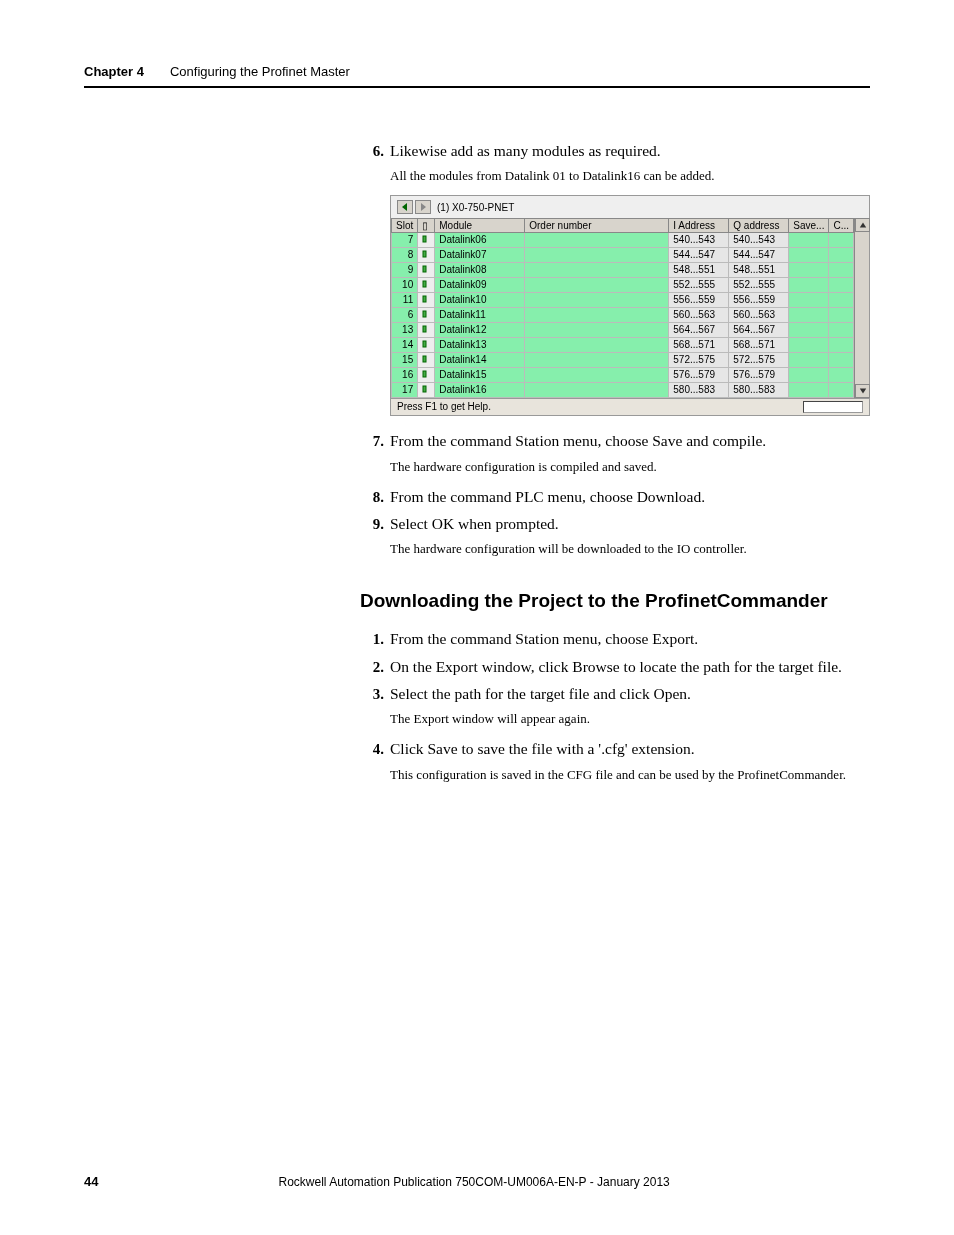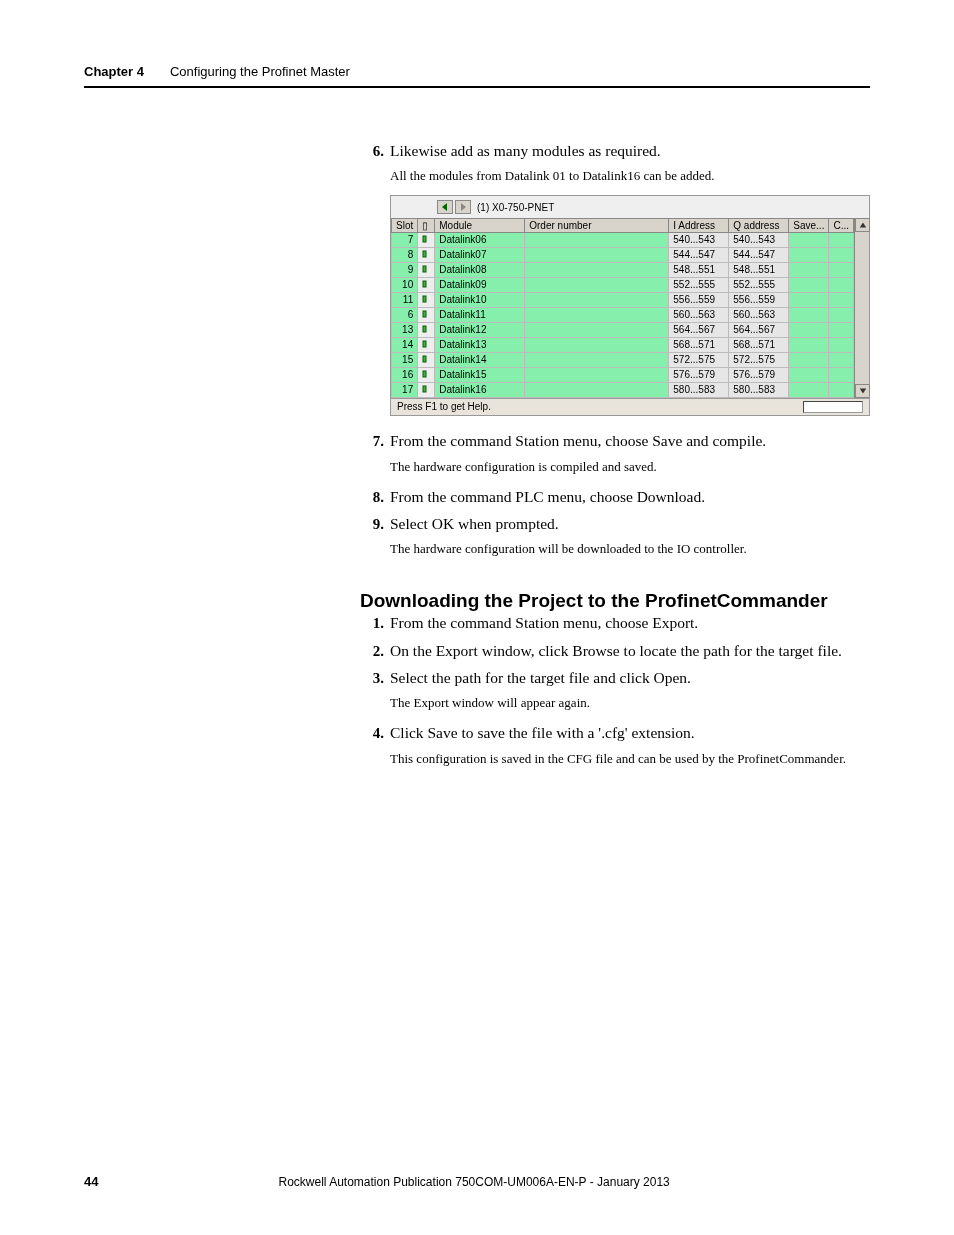--- a/index.html
+++ b/index.html
@@ -8,42 +8,42 @@
   .header { position: absolute; top: 62px; left: 84px; right: 84px; }
   .header-line { border-bottom: 2px solid #000; padding-bottom: 6px; }
   .chapter-label { font-family: Arial, Helvetica, sans-serif; font-weight: bold; font-size: 13px; }
   .chapter-title { font-family: Arial, Helvetica, sans-serif; font-size: 13px; margin-left: 22px; }
   .body { position: absolute; top: 140px; left: 360px; width: 510px; }
   .step { display: flex; align-items: baseline; margin-bottom: 6px; }
   .num { width: 24px; text-align: right; font-weight: bold; font-size: 15px; margin-right: 6px; flex-shrink: 0;}
   .txt { font-size: 15.5px; line-height: 1.38; }
   .sub { margin-left: 30px; font-size: 13px; line-height: 1.38; margin-bottom: 10px; margin-top: 2px;}
   .screenshot { margin: 10px 0 14px 30px; border: 1px solid #999; background: #efefef; width: 480px; font-family: Tahoma, Arial, sans-serif; font-size: 10px; }
-  .ss-top { display: flex; align-items: center; gap: 2px; padding: 4px 6px; margin-left: 40px; }
+  .ss-top { display: flex; align-items: center; gap: 2px; padding: 4px 6px; }
   .arrow-btn { width: 16px; height: 14px; background:#d8d4cc; border:1px solid #888; display:flex; align-items:center; justify-content:center;}
   .arrow-left svg, .arrow-right svg { width:10px; height:10px; }
   .ss-title { margin-left: 4px; font-size: 10px; }
   table.slot-table { width: 100%; border-collapse: collapse; background: #86efac; }
   table.slot-table th { background: #d8d4cc; border: 1px solid #888; font-weight: normal; font-size: 10px; padding: 1px 4px; text-align: left; white-space: nowrap;}
   table.slot-table td { border: 1px solid #bbb; font-size: 10px; padding: 0 4px; line-height: 14px; white-space: nowrap;}
   .col-slot { width: 24px; text-align: right;}
   .col-icon { width: 12px; background:#eee;}
   .col-mod { width: 90px; }
   .col-ord { }
   .col-addr { width: 60px; background: #e6e6e6;}
   .col-diag { width: 38px;}
   .col-c { width: 22px;}
   .scroll-up, .scroll-down { position:absolute; left:0; width:15px; height:14px; background:#d8d4cc; border:1px solid #888; display:flex; align-items:center; justify-content:center;}
   .scroll-up{top:0;} .scroll-down{bottom:0;}
   .table-wrap{display:flex;}
   .table-left{flex:1;}
   .scroll-bar{width:15px; background:#d8d4cc; border-left:1px solid #888; position:relative;}
   .status-bar{background:#e8e4dc; border-top:1px solid #999; padding:2px 6px; font-size:10px; display:flex; justify-content:space-between;}
   .status-box{width:60px; height:12px; border:1px inset #999; background:#fff;}
-  h2.section { font-family: Arial, Helvetica, sans-serif; font-weight: bold; font-size: 19px; margin-top: 32px; }
+  h2.section { font-family: Arial, Helvetica, sans-serif; font-weight: bold; font-size: 19px; margin-top: 32px; margin-bottom: 16px; }
   .footer { position: absolute; bottom: 46px; left: 84px; right: 72px; display: flex; align-items: baseline; }
   .page-num { font-family: Arial, Helvetica, sans-serif; font-weight: bold; font-size: 13px; }
   .pub { font-family: Arial, Helvetica, sans-serif; font-size: 12px; margin-left: 180px;}
   .icon-cell svg{width:8px;height:8px;}
 </style>
 </head>
 <body>
 
 <div class="page">
   <div class="header">

